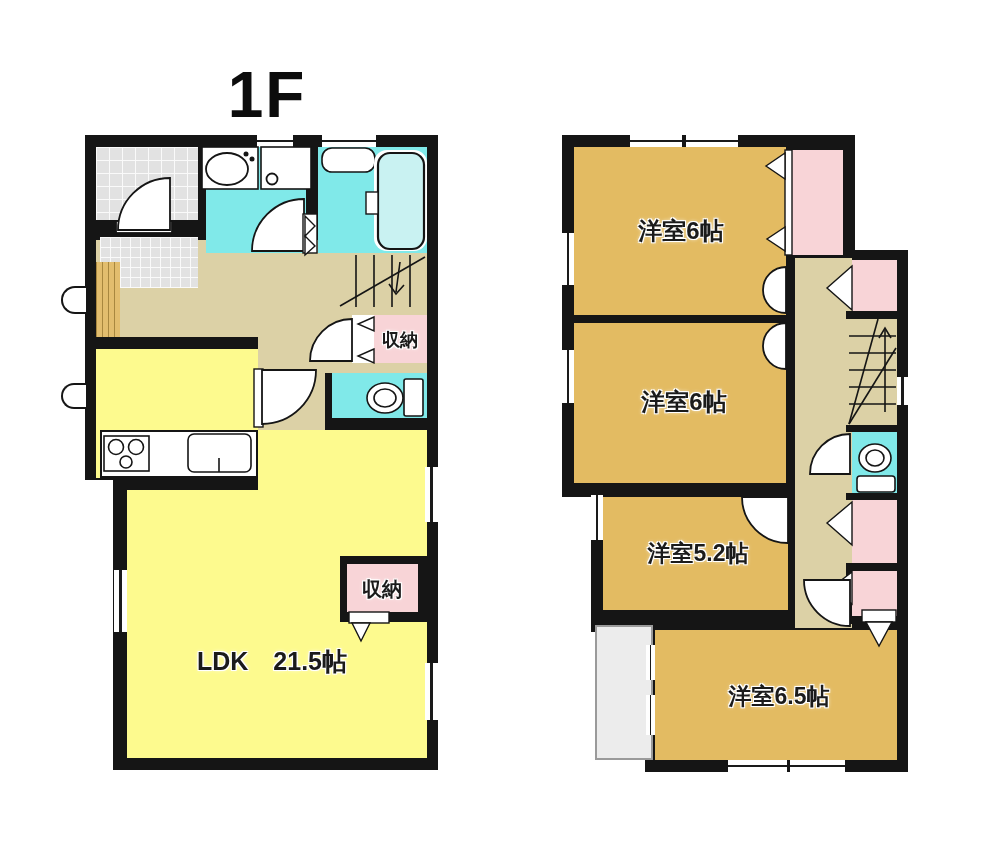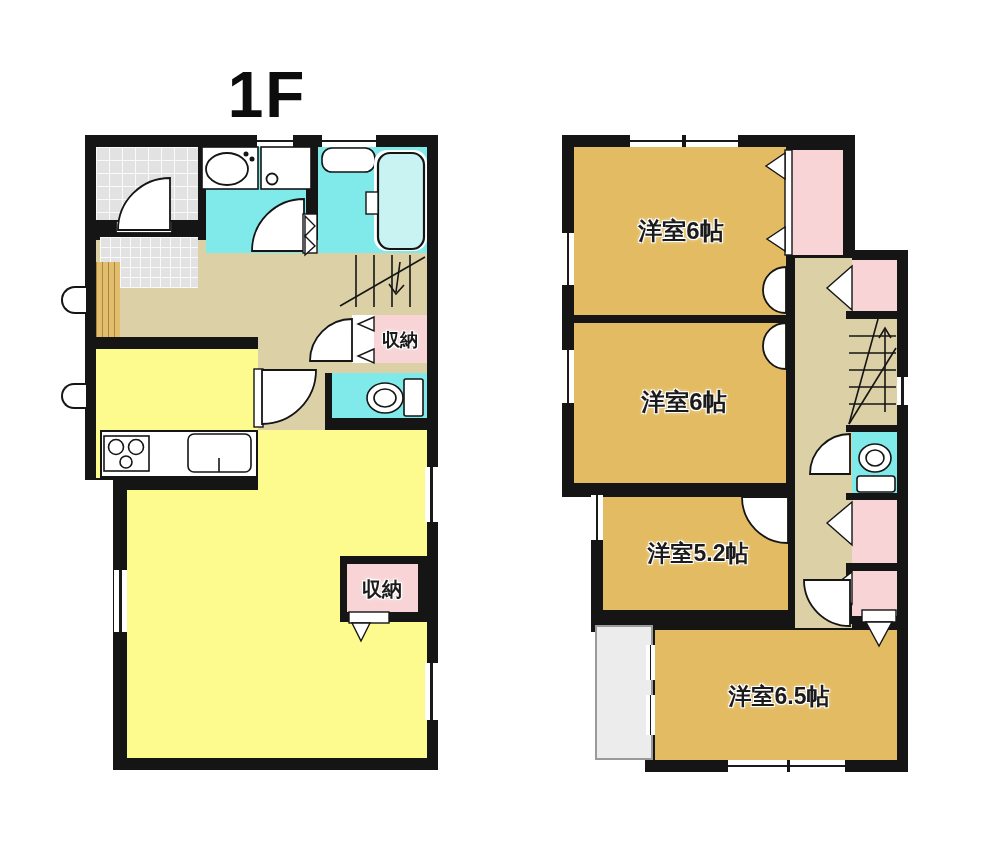--- a/index.html
+++ b/index.html
@@ -220,20 +220,21 @@
 
     <g stroke-width="1.6">
       <rect x="857" y="476" width="38" height="16" rx="3" fill="#fff"></rect>
       <ellipse cx="875" cy="458" rx="16" ry="14" fill="#fff"></ellipse>
       <ellipse cx="875" cy="458" rx="9" ry="8" fill="#fff"></ellipse>
     </g>
   </svg>
 
   <div class="floor-title" style="left:267px;top:95px;">1F</div>
 
+  <div class="lbl" style="left:272px;top:661px;font-size:25px;">LDK　21.5帖</div>
   <div class="lbl" style="left:400px;top:340px;font-size:18px;">収納</div>
   <div class="lbl" style="left:382px;top:589px;font-size:20px;">収納</div>
 
   <div class="lbl" style="left:681px;top:231px;font-size:24px;">洋室6帖</div>
   <div class="lbl" style="left:684px;top:402px;font-size:24px;">洋室6帖</div>
   <div class="lbl" style="left:698px;top:553px;font-size:23px;">洋室5.2帖</div>
   <div class="lbl" style="left:779px;top:696px;font-size:23px;">洋室6.5帖</div>
 
 </div>
 

